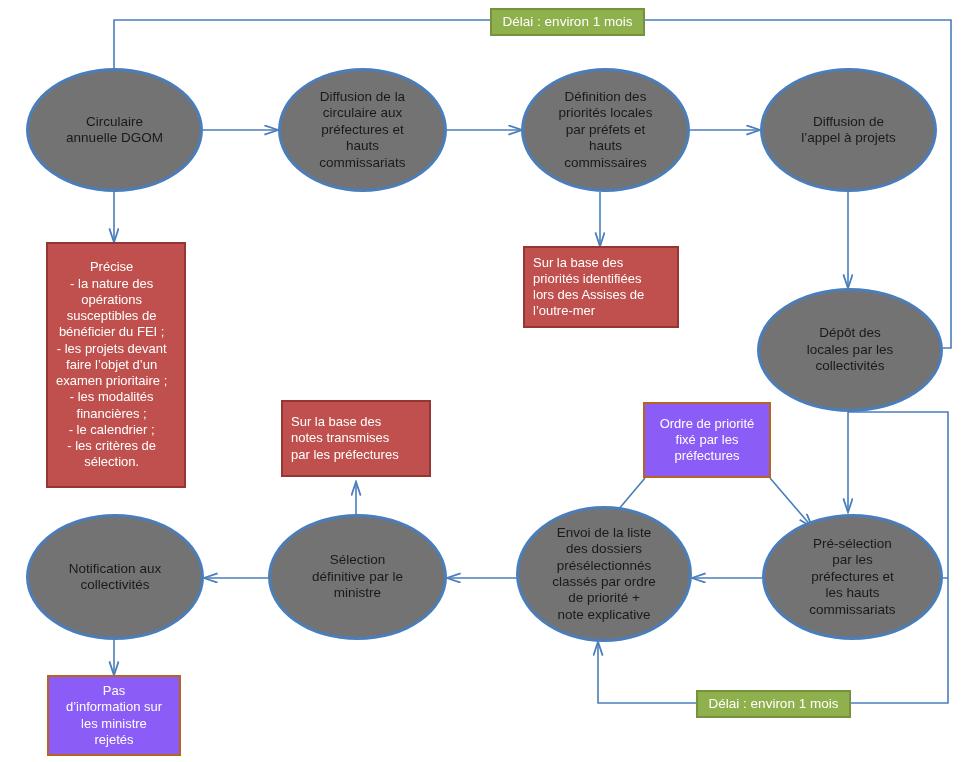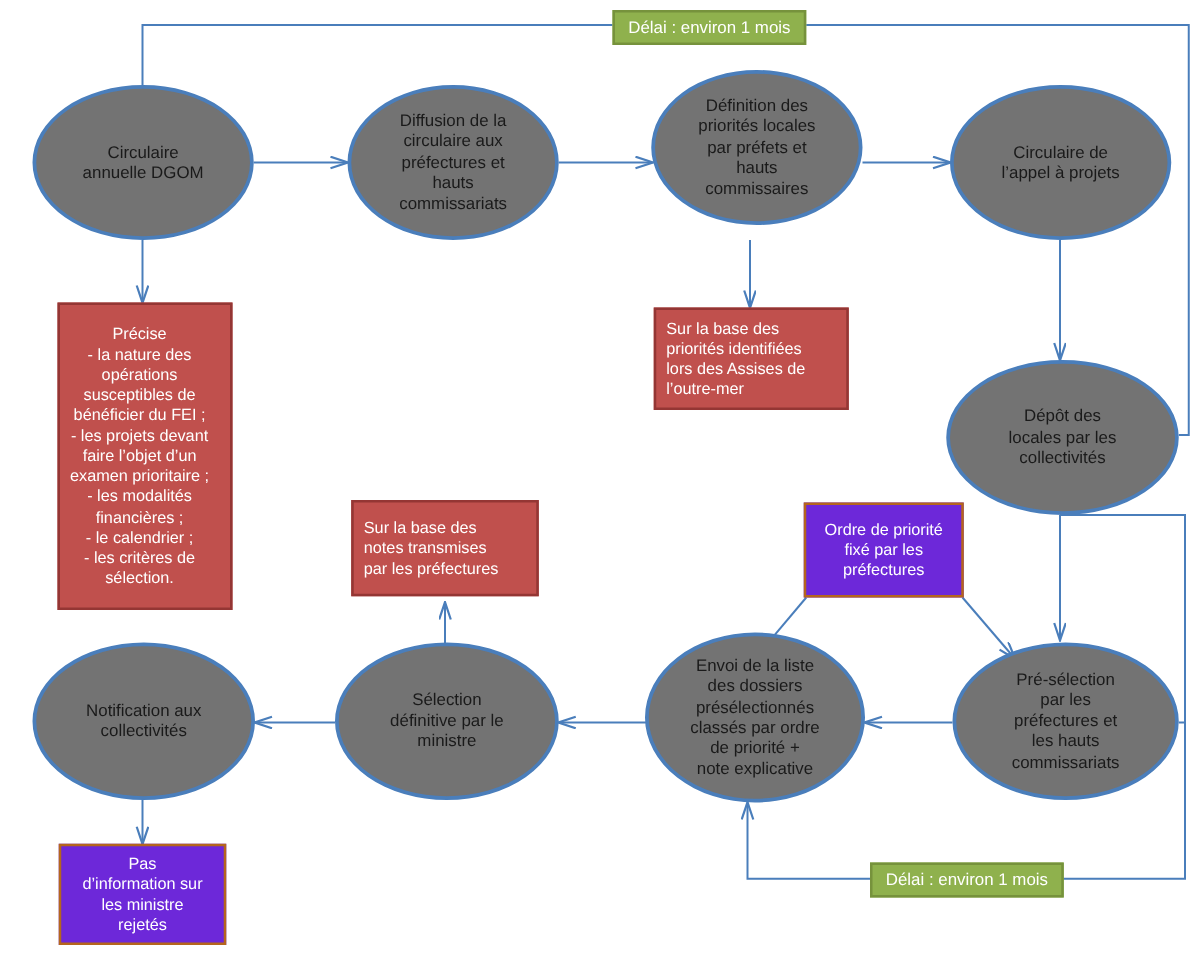--- a/index.html
+++ b/index.html
@@ -44,21 +44,21 @@
     color: #ffffff;
     font-size: 13px;
     line-height: 1.25;
     padding: 6px 8px;
   }
   .note-red {
     background: #C0504D;
     border-color: #943634;
   }
   .note-orange {
-    background: #6d28d9;
+    background: #8b5cf6;
     border-color: #B5651D;
   }
   .note-red.left-align {
     justify-content: flex-start;
     text-align: left;
   }
   .label-green {
     position: absolute;
     box-sizing: border-box;
     background: #8FB14D;
@@ -127,30 +127,30 @@
   </div>
 
   <div class="node ellipse" style="left:278px; top:68px; width:169px; height:124px;">
     <span class="node-text">Diffusion de la
 circulaire  aux
 préfectures et
 hauts
 commissariats</span>
   </div>
 
-  <div class="node ellipse" style="left:521px; top:56px; width:169px; height:124px;">
+  <div class="node ellipse" style="left:521px; top:68px; width:169px; height:124px;">
     <span class="node-text">Définition des
 priorités locales
 par préfets et
 hauts
 commissaires</span>
   </div>
 
   <div class="node ellipse" style="left:760px; top:68px; width:177px; height:124px;">
-    <span class="node-text">Circulaire de
+    <span class="node-text">Diffusion de
 l’appel à projets</span>
   </div>
 
   <div class="node ellipse" style="left:757px; top:288px; width:186px; height:124px;">
     <span class="node-text">Dépôt des
 locales par les
 collectivités</span>
   </div>
 
   <div class="node ellipse" style="left:26px; top:514px; width:178px; height:126px;">

